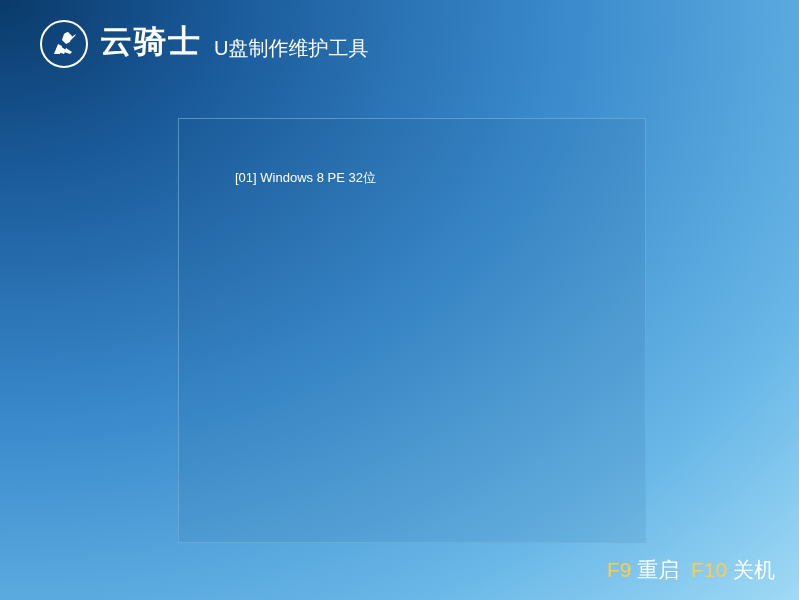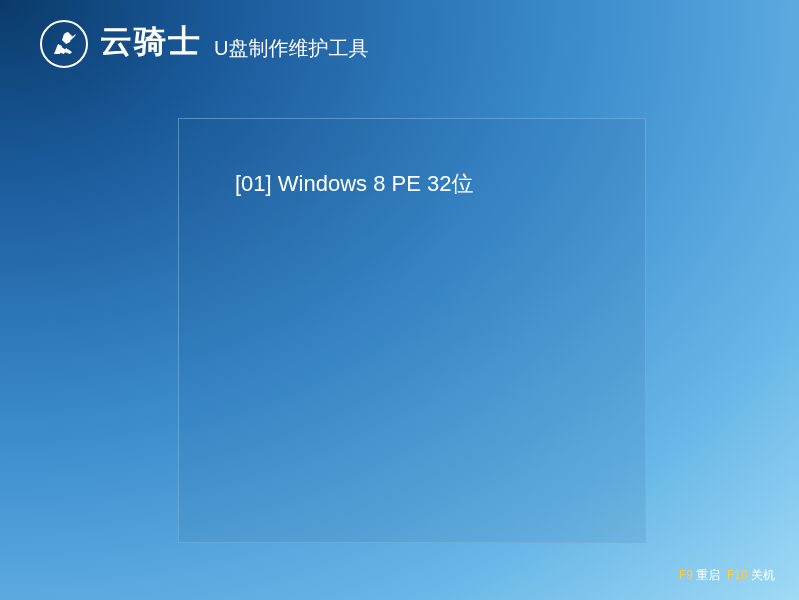--- a/index.html
+++ b/index.html
@@ -56,36 +56,36 @@
       height: 425px;
       border: 1px solid rgba(120, 180, 220, 0.6);
       background: rgba(30, 80, 130, 0.1);
     }
     .menu-items {
       padding-top: 42px;
       padding-left: 48px;
     }
     .menu-item {
       color: #fff;
-      font-size: 22px;
+      font-size: 13px;
       padding: 8px 8px;
       width: 300px;
       cursor: pointer;
       font-weight: 500;
     }
     .menu-item.selected {
       background: linear-gradient(to bottom, #e8e8e8, #d0d0d0);
       color: #1a1a1a;
     }
     .footer {
       position: absolute;
       bottom: 16px;
       right: 24px;
       color: #fff;
-      font-size: 12px;
+      font-size: 21px;
     }
     .footer .key {
       color: #ffcc44;
       font-weight: 500;
     }
   </style>
 </head>
 <body>
 
 <div class="header">

